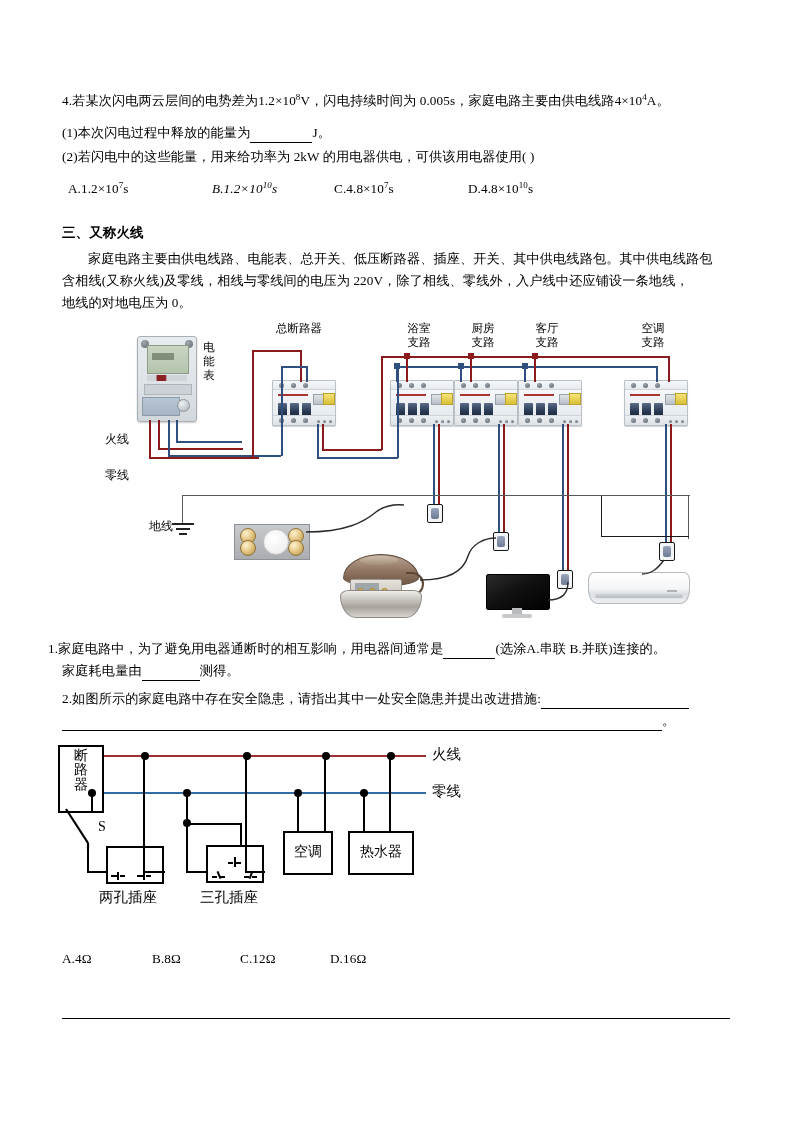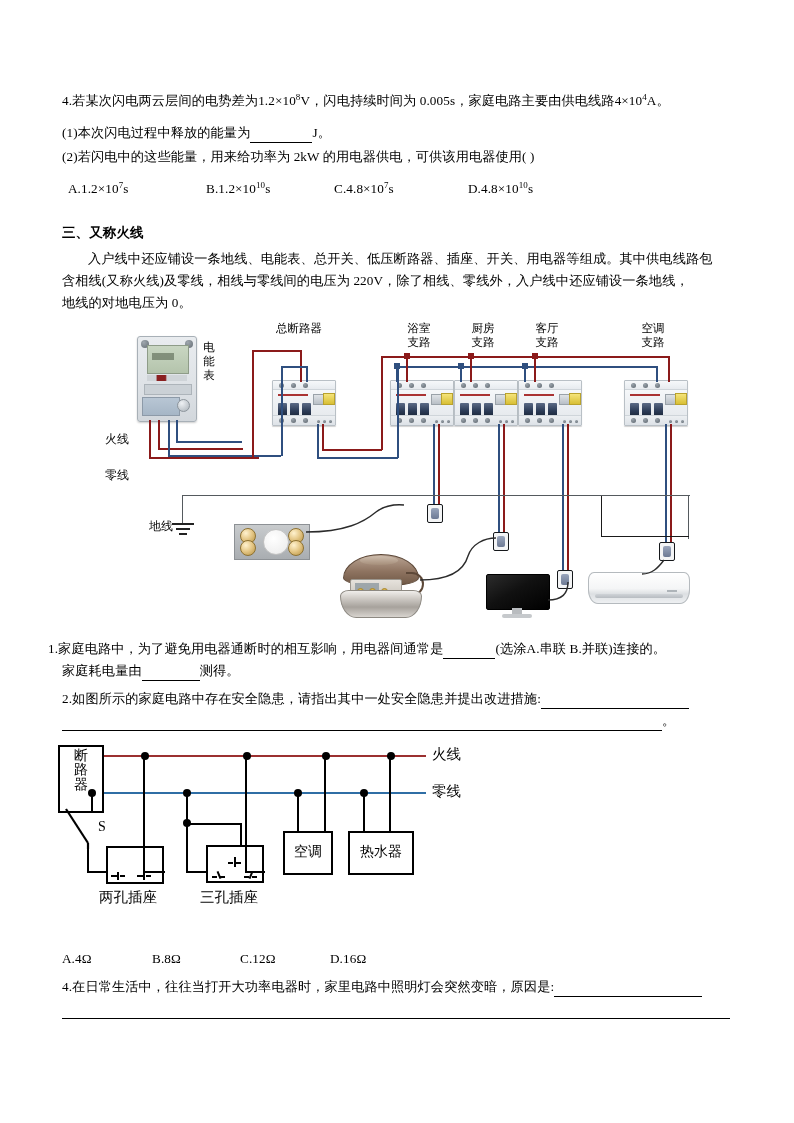--- a/index.html
+++ b/index.html
@@ -295,32 +295,32 @@
 
   <div class="txt" style="left:62px; top:124px;">
     <span>(1)本次闪电过程中释放的能量为</span><span class="ul" style="width:62px;">&nbsp;</span><span>J。</span>
   </div>
 
   <div class="txt" style="left:62px; top:148px;">(2)若闪电中的这些能量，用来给功率为 2kW 的用电器供电，可供该用电器使用(           )</div>
 
   <div class="txt" style="left:68px; top:180px;">
     <span>A.</span><span>1.2×10</span><sup>7</sup><span>s</span>
   </div>
-  <div class="txt" style="left:206px; top:180px;">
+  <div class="txt" style="left:212px; top:180px;font-style:italic;">
     <span>B.</span><span>1.2×10</span><sup>10</sup><span>s</span>
   </div>
   <div class="txt" style="left:334px; top:180px;">
     <span>C.</span><span>4.8×10</span><sup>7</sup><span>s</span>
   </div>
   <div class="txt" style="left:468px; top:180px;">
     <span>D.</span><span>4.8×10</span><sup>10</sup><span>s</span>
   </div>
 
   <div class="txt bold" style="left:62px; top:224px; font-size:13.5px;">三、又称火线</div>
-  <div class="txt" style="left:62px; top:250px; text-indent:26px;">入户线中还应铺设一条地线、电能表、总开关、低压断路器、插座、开关、用电器等组成。其中供电线路包</div>
+  <div class="txt" style="left:62px; top:250px; text-indent:26px;">家庭电路主要由供电线路、电能表、总开关、低压断路器、插座、开关、其中供电线路包。其中供电线路包</div>
   <div class="txt" style="left:62px; top:272px;">含相线(又称火线)及零线，相线与零线间的电压为 220V，除了相线、零线外，入户线中还应铺设一条地线，</div>
   <div class="txt" style="left:62px; top:294px;">地线的对地电压为 0。</div>
 
   <div id="fig1">
 
     <div class="flabel" style="left:274px; top:4px; width:50px;">总断路器</div>
     <div class="flabel" style="left: 398px; top: 4px; width: 42px; white-space: pre-line;">浴室
 支路</div>
     <div class="flabel" style="left: 462px; top: 4px; width: 42px; white-space: pre-line;">厨房
 支路</div>
@@ -663,18 +663,15 @@
     <div class="sbox-label" style="left:348px; top:108px; width:66px;">热水器</div>
     <div class="sline s-blk" style="left:363px; top:58px; width:2px; height:40px;"></div>
     <div class="sline s-blk" style="left:389px; top:20px; width:2px; height:78px;"></div>
   </div>
 
   <div class="txt" style="left:62px; top:950px;">A.4Ω</div>
   <div class="txt" style="left:152px; top:950px;">B.8Ω</div>
   <div class="txt" style="left:240px; top:950px;">C.12Ω</div>
   <div class="txt" style="left:330px; top:950px;">D.16Ω</div>
 
-  <div class="txt" style="left:62px; top:978px;">
-    <span>4.在日常生活中，往往当打开大功率电器时，家里电路中照明灯会突然变暗，原因是:</span><span class="ul" style="width:148px;">&nbsp;</span>
-  </div>
   <div class="rule" style="left:62px; top:1018px; width:668px;"></div>
 
 </div>
 
 </body></html>

